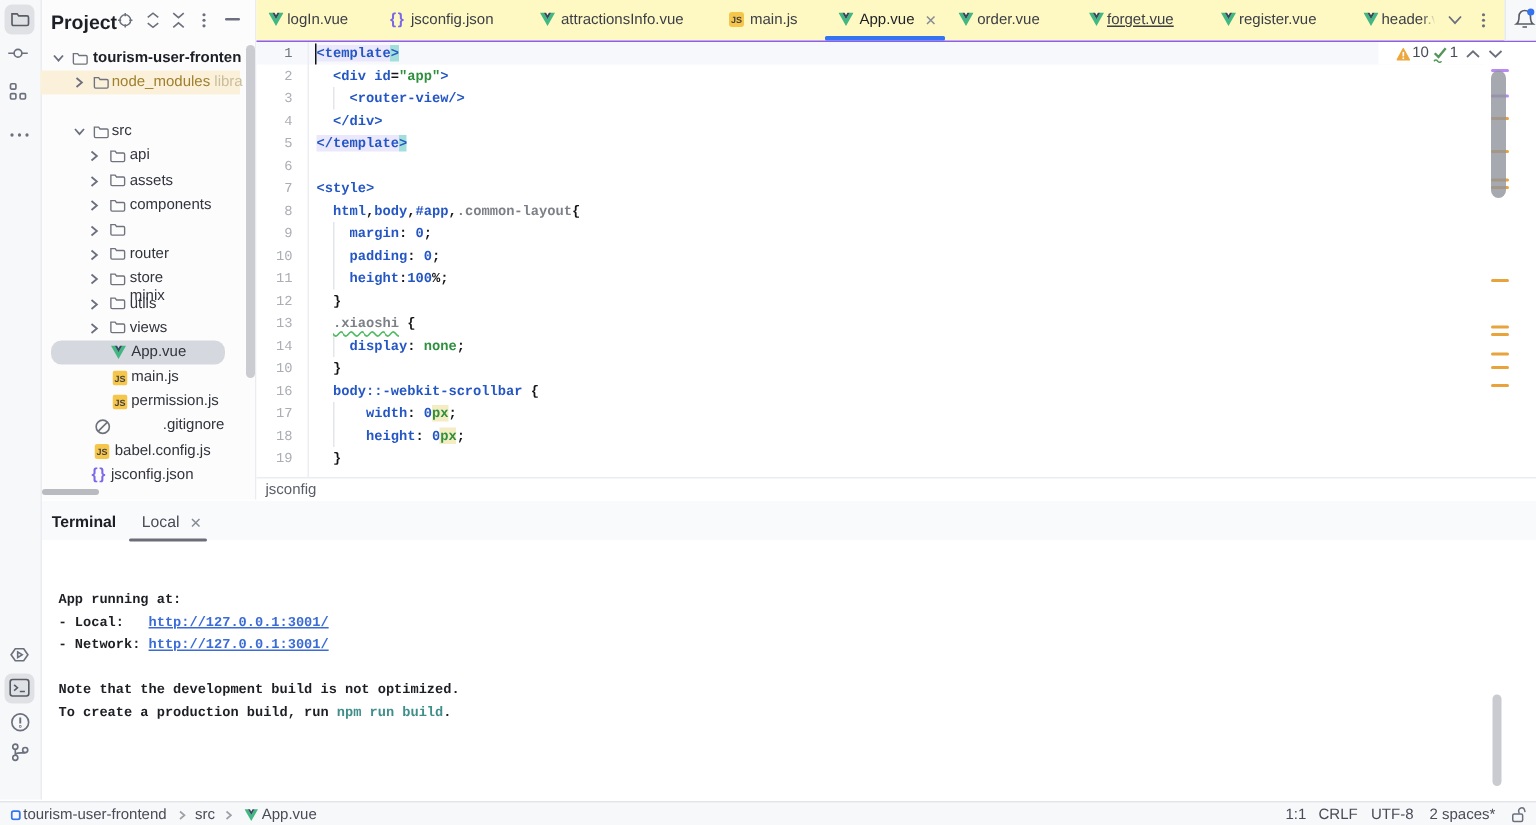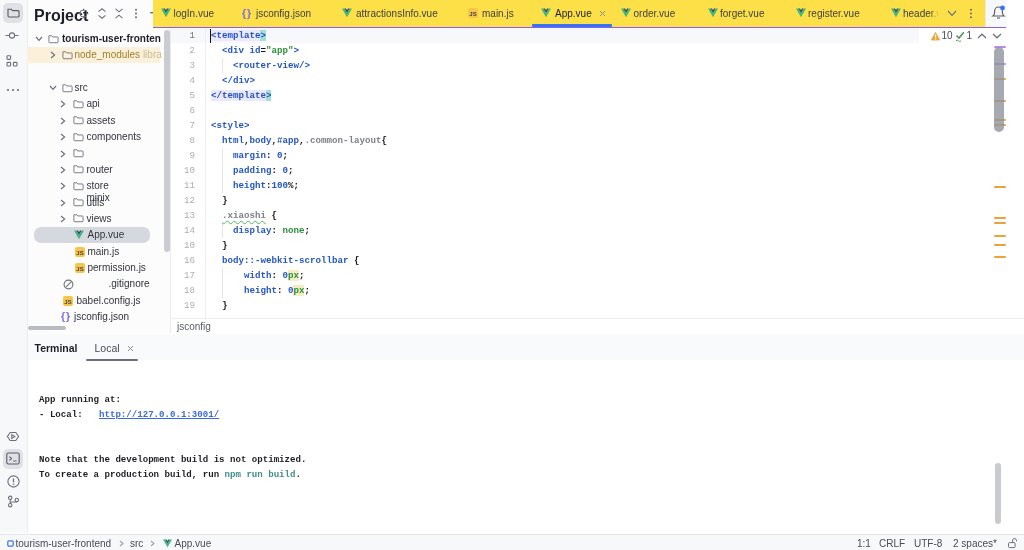--- a/index.html
+++ b/index.html
@@ -6,21 +6,21 @@
   #root{position:relative;width:1024px;height:550px;background:#fff;overflow:hidden;
         font-family:"Liberation Sans",sans-serif;font-size:10px;color:#3a3d45;}
   .abs{position:absolute;}
   
   #strip{position:absolute;left:0;top:0;width:27px;height:533px;background:#F7F8FA;border-right:1px solid #EBECF0;}
   
   #proj{position:absolute;left:28px;top:0;width:142px;height:333px;background:#FCFCFD;border-right:1px solid #EBECF0;}
   .row{position:absolute;height:16px;white-space:nowrap;}
   .rowlab{position:absolute;top:2px;color:#32343c;}
   
-  #tabbar{position:absolute;left:153px;top:0;width:853px;height:27px;background:#fde047;border-bottom:1px solid #8b5cf6;}
+  #tabbar{position:absolute;left:171px;top:0;width:853px;height:27px;background:#fef9c3;border-bottom:1px solid #8b5cf6;}
   .tablab{position:absolute;top:8px;color:#3c3e46;}
   
   #editor{position:absolute;left:171px;top:28px;width:853px;height:290px;background:#fff;}
   .cl{position:absolute;left:40px;height:15px;line-height:15px;font-family:"Liberation Mono",monospace;
       font-size:9.17px;font-weight:bold;white-space:pre;color:#16161a;}
   .num{position:absolute;left:0;width:24px;height:15px;line-height:15px;text-align:right;
        font-family:"Liberation Mono",monospace;font-size:9.17px;color:#ACAEB5;}
   .b{color:#2456C4}.g{color:#2F8F3F}.k{color:#16161a}.gr{color:#7D8087}
   .mt{background:#EBE8FB}.bm{background:#A3DFDA}.yl{background:#F4ECC3}
   .mk{left:822.5px;width:12px;height:2px;background:#E8A33D;border-radius:1px;}
@@ -81,21 +81,21 @@
     </svg>
     <svg class="abs" style="left:7px;top:495px" width="13" height="13" viewBox="0 0 13 13" fill="none" stroke="#6C707E" stroke-width="1.1">
       <circle cx="3.2" cy="2.8" r="1.7"></circle>
         <circle cx="3.2" cy="10.2" r="1.7"></circle>
         <circle cx="9.8" cy="5" r="1.7"></circle>
       <path d="M3.2 4.5 v4 M3.2 8.5 c0-2.6 6.6-1 6.6-1.8"></path>
     </svg>
   </div>
 
   <div id="proj">
-    <div class="abs" style="left:6px;top:7px;font-weight:bold;color:#1d1f26;font-size:16px;">Project</div>
+    <div class="abs" style="left:6px;top:7px;font-weight:bold;color:#1d1f26;font-size:13px;">Project</div>
     <svg class="abs" style="left:50px;top:8px" width="11" height="11" viewBox="0 0 11 11" fill="none" stroke="#6C707E" stroke-width="1">
       <circle cx="5.5" cy="5.5" r="3.6"></circle>
         <path d="M5.5 0.7 v2.1 M5.5 8.2 v2.1 M0.7 5.5 h2.1 M8.2 5.5 h2.1"></path>
     </svg>
     <svg class="abs" style="left:69px;top:8px" width="10" height="11" viewBox="0 0 10 11" fill="none" stroke="#6C707E" stroke-width="1.1">
       <path d="M1.5 3.6 L5 0.8 L8.5 3.6 M1.5 7.4 L5 10.2 L8.5 7.4"></path>
     </svg>
     <svg class="abs" style="left:86px;top:8px" width="10" height="11" viewBox="0 0 10 11" fill="none" stroke="#6C707E" stroke-width="1.1">
       <path d="M1.5 0.8 L5 3.8 L8.5 0.8 M1.5 10.2 L5 7.2 L8.5 10.2"></path>
     </svg>
@@ -284,21 +284,21 @@
         <path d="M1 1 L6 6 M6 1 L1 6"></path>
       </svg>
     <div class="abs" style="left:379px;top:24px;width:80px;height:3px;background:#3574F0;border-radius:1px;"></div>
     <svg class="abs vueic" style="left:468px;top:8px" width="10" height="10" viewBox="0 0 10 10">
         <use href="#vuelogo"></use>
       </svg>
     <span class="tablab" style="left:480.5px;">order.vue</span>
     <svg class="abs vueic" style="left:555px;top:8px" width="10" height="10" viewBox="0 0 10 10">
         <use href="#vuelogo"></use>
       </svg>
-    <span class="tablab" style="left:567px;">forget.vue</span>
+    <span class="tablab" style="left:567px;text-decoration:underline;">forget.vue</span>
     <svg class="abs vueic" style="left:643px;top:8px" width="10" height="10" viewBox="0 0 10 10">
         <use href="#vuelogo"></use>
       </svg>
     <span class="tablab" style="left:655px;">register.vue</span>
     <svg class="abs vueic" style="left:738px;top:8px" width="10" height="10" viewBox="0 0 10 10">
         <use href="#vuelogo"></use>
       </svg>
     <span class="tablab" style="left:750px;width:36px;overflow:hidden;-webkit-mask-image:linear-gradient(90deg,#000 75%,transparent);">header.vue</span>
     <svg class="abs" style="left:794px;top:10px" width="10" height="7" viewBox="0 0 10 7" fill="none" stroke="#6C707E" stroke-width="1.2">
         <path d="M1 1 L5 5.4 L9 1"></path>
@@ -411,20 +411,21 @@
   <div id="term">
     <div class="abs" style="left:0;top:0;width:996px;height:26px;background:#F9FAFB;"></div>
     <div class="abs" style="left:6.5px;top:8px;font-weight:bold;color:#1d1f26;font-size:10.5px;">Terminal</div>
     <div class="abs" style="left:66.5px;top:8px;color:#494B57;font-size:10.5px;">Local</div>
     <svg class="abs" style="left:98.5px;top:10.5px" width="7" height="7" viewBox="0 0 7 7" fill="none" stroke="#878B94" stroke-width="1">
         <path d="M1 1 L6 6 M6 1 L1 6"></path>
       </svg>
     <div class="abs" style="left:58px;top:24.5px;width:52px;height:2px;background:#6B6E78;border-radius:1px;"></div>
     <div class="tl" style="top:58px;">App running at:</div>
     <div class="tl" style="top:73px;">- Local:   <span style="color:#3B6BD6;text-decoration:underline;">http://127.0.0.1:3001/</span></div>
+    <div class="tl" style="top:88px;">- Network: <span style="color:#3B6BD6;text-decoration:underline;">http://127.0.0.1:3001/</span></div>
     <div class="tl" style="top:118px;">Note that the development build is not optimized.</div>
     <div class="tl" style="top:133px;">To create a production build, run <span style="color:#3F8E8A;">npm run build</span>.</div>
     <div class="abs" style="left:967px;top:129px;width:6px;height:61px;background:#C9CBD0;border-radius:3px;"></div>
   </div>
 
   <div id="status">
     <svg class="abs" style="left:7px;top:5px" width="7" height="7" viewBox="0 0 7 7" fill="none" stroke="#3574F0" stroke-width="1.2">
         <rect x="0.8" y="0.8" width="5.4" height="5.4" rx="1.2"></rect>
       </svg>
     <div class="abs" style="left:15.5px;top:3px;">tourism-user-frontend</div>

